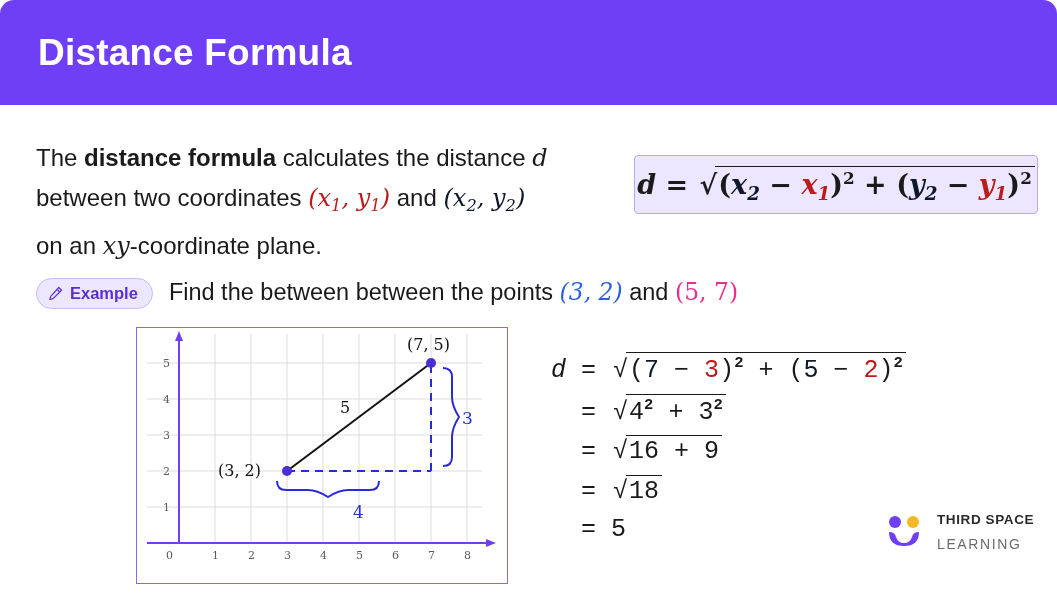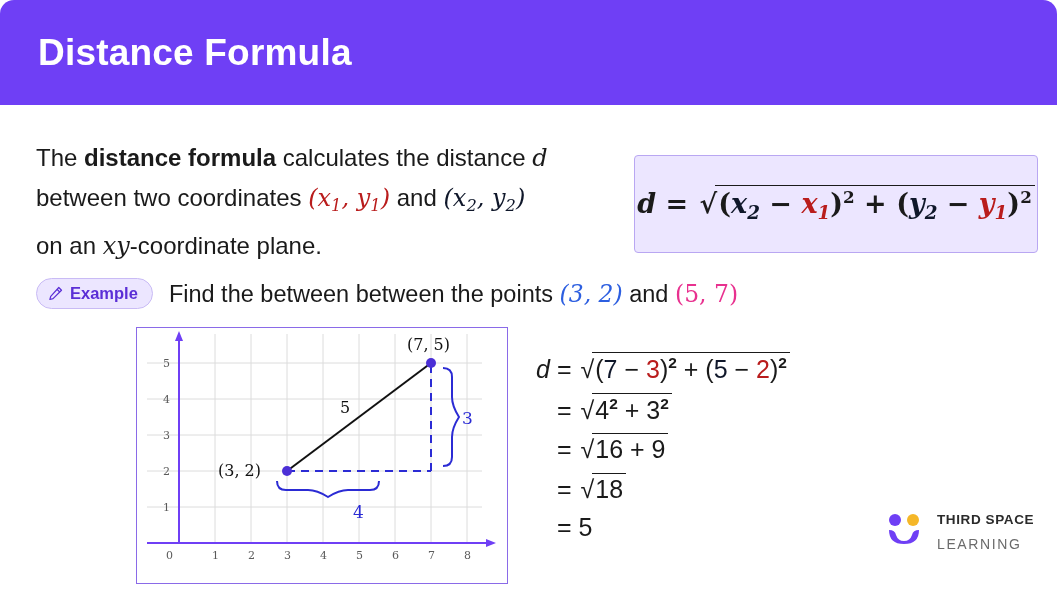--- a/index.html
+++ b/index.html
@@ -50,21 +50,21 @@
   .pink { color: #0f172a; }
   .sub {
     font-size: 0.68em;
     vertical-align: -0.28em;
     font-style: italic;
   }
   
   #formula-box {
     position: absolute;
     left: 634px; top: 155px;
-    width: 404px; height: 98px;
+    width: 404px; height: 59px;
     background: #ece6ff;
     border: 1.5px solid #b9a7f2;
     border-radius: 4px;
     display: flex;
     align-items: center;
     justify-content: center;
   }
   .formula-main {
     font-family: "DejaVu Serif", serif;
     font-style: italic;
@@ -89,21 +89,21 @@
     font-size: 0.62em;
     vertical-align: 0.62em;
     font-style: normal;
     font-weight: bold;
   }
   
   #example-row {
     position: absolute;
     left: 36px; top: 278px;
     display: flex;
-    align-items: center;
+    align-items: flex-start;
   }
   #example-badge {
     display: inline-flex;
     align-items: center;
     gap: 7px;
     background: #ece6ff;
     border: 1.5px solid #c9bbf5;
     border-radius: 16px;
     padding: 5px 14px 5px 11px;
     color: #5b2fd6;
@@ -123,39 +123,39 @@
     position: absolute;
     left: 136px; top: 327px;
     width: 372px; height: 257px;
     background: #ffffff;
     border: 1.5px solid #8a6ae8;
   }
   #graph-svg { display: block; }
   
   #solution {
     position: absolute;
-    left: 524px; top: 352px;
-    font-family: Liberation Sans, sans-serif;
+    left: 540px; top: 352px;
+    font-family: Liberation Mono, monospace;
     color: #1a1a1a;
   }
   .sol-line {
     font-size: 25px;
     font-style: italic;
     margin-bottom: 9px;
     white-space: nowrap;
     display: block;
   }
   .eqcol { display: inline-block; width: 26px; text-align: right; }
   .opnorm { font-style: normal; }
   
   #logo {
     position: absolute;
     left: 886px; top: 513px;
     display: flex;
-    align-items: flex-start;
+    align-items: center;
     gap: 9px;
   }
   #logo-text {
     line-height: 1.05;
   }
   #logo-line1 {
     font-size: 13.5px;
     font-weight: bold;
     color: #2b2b2b;
     letter-spacing: 0.6px;

